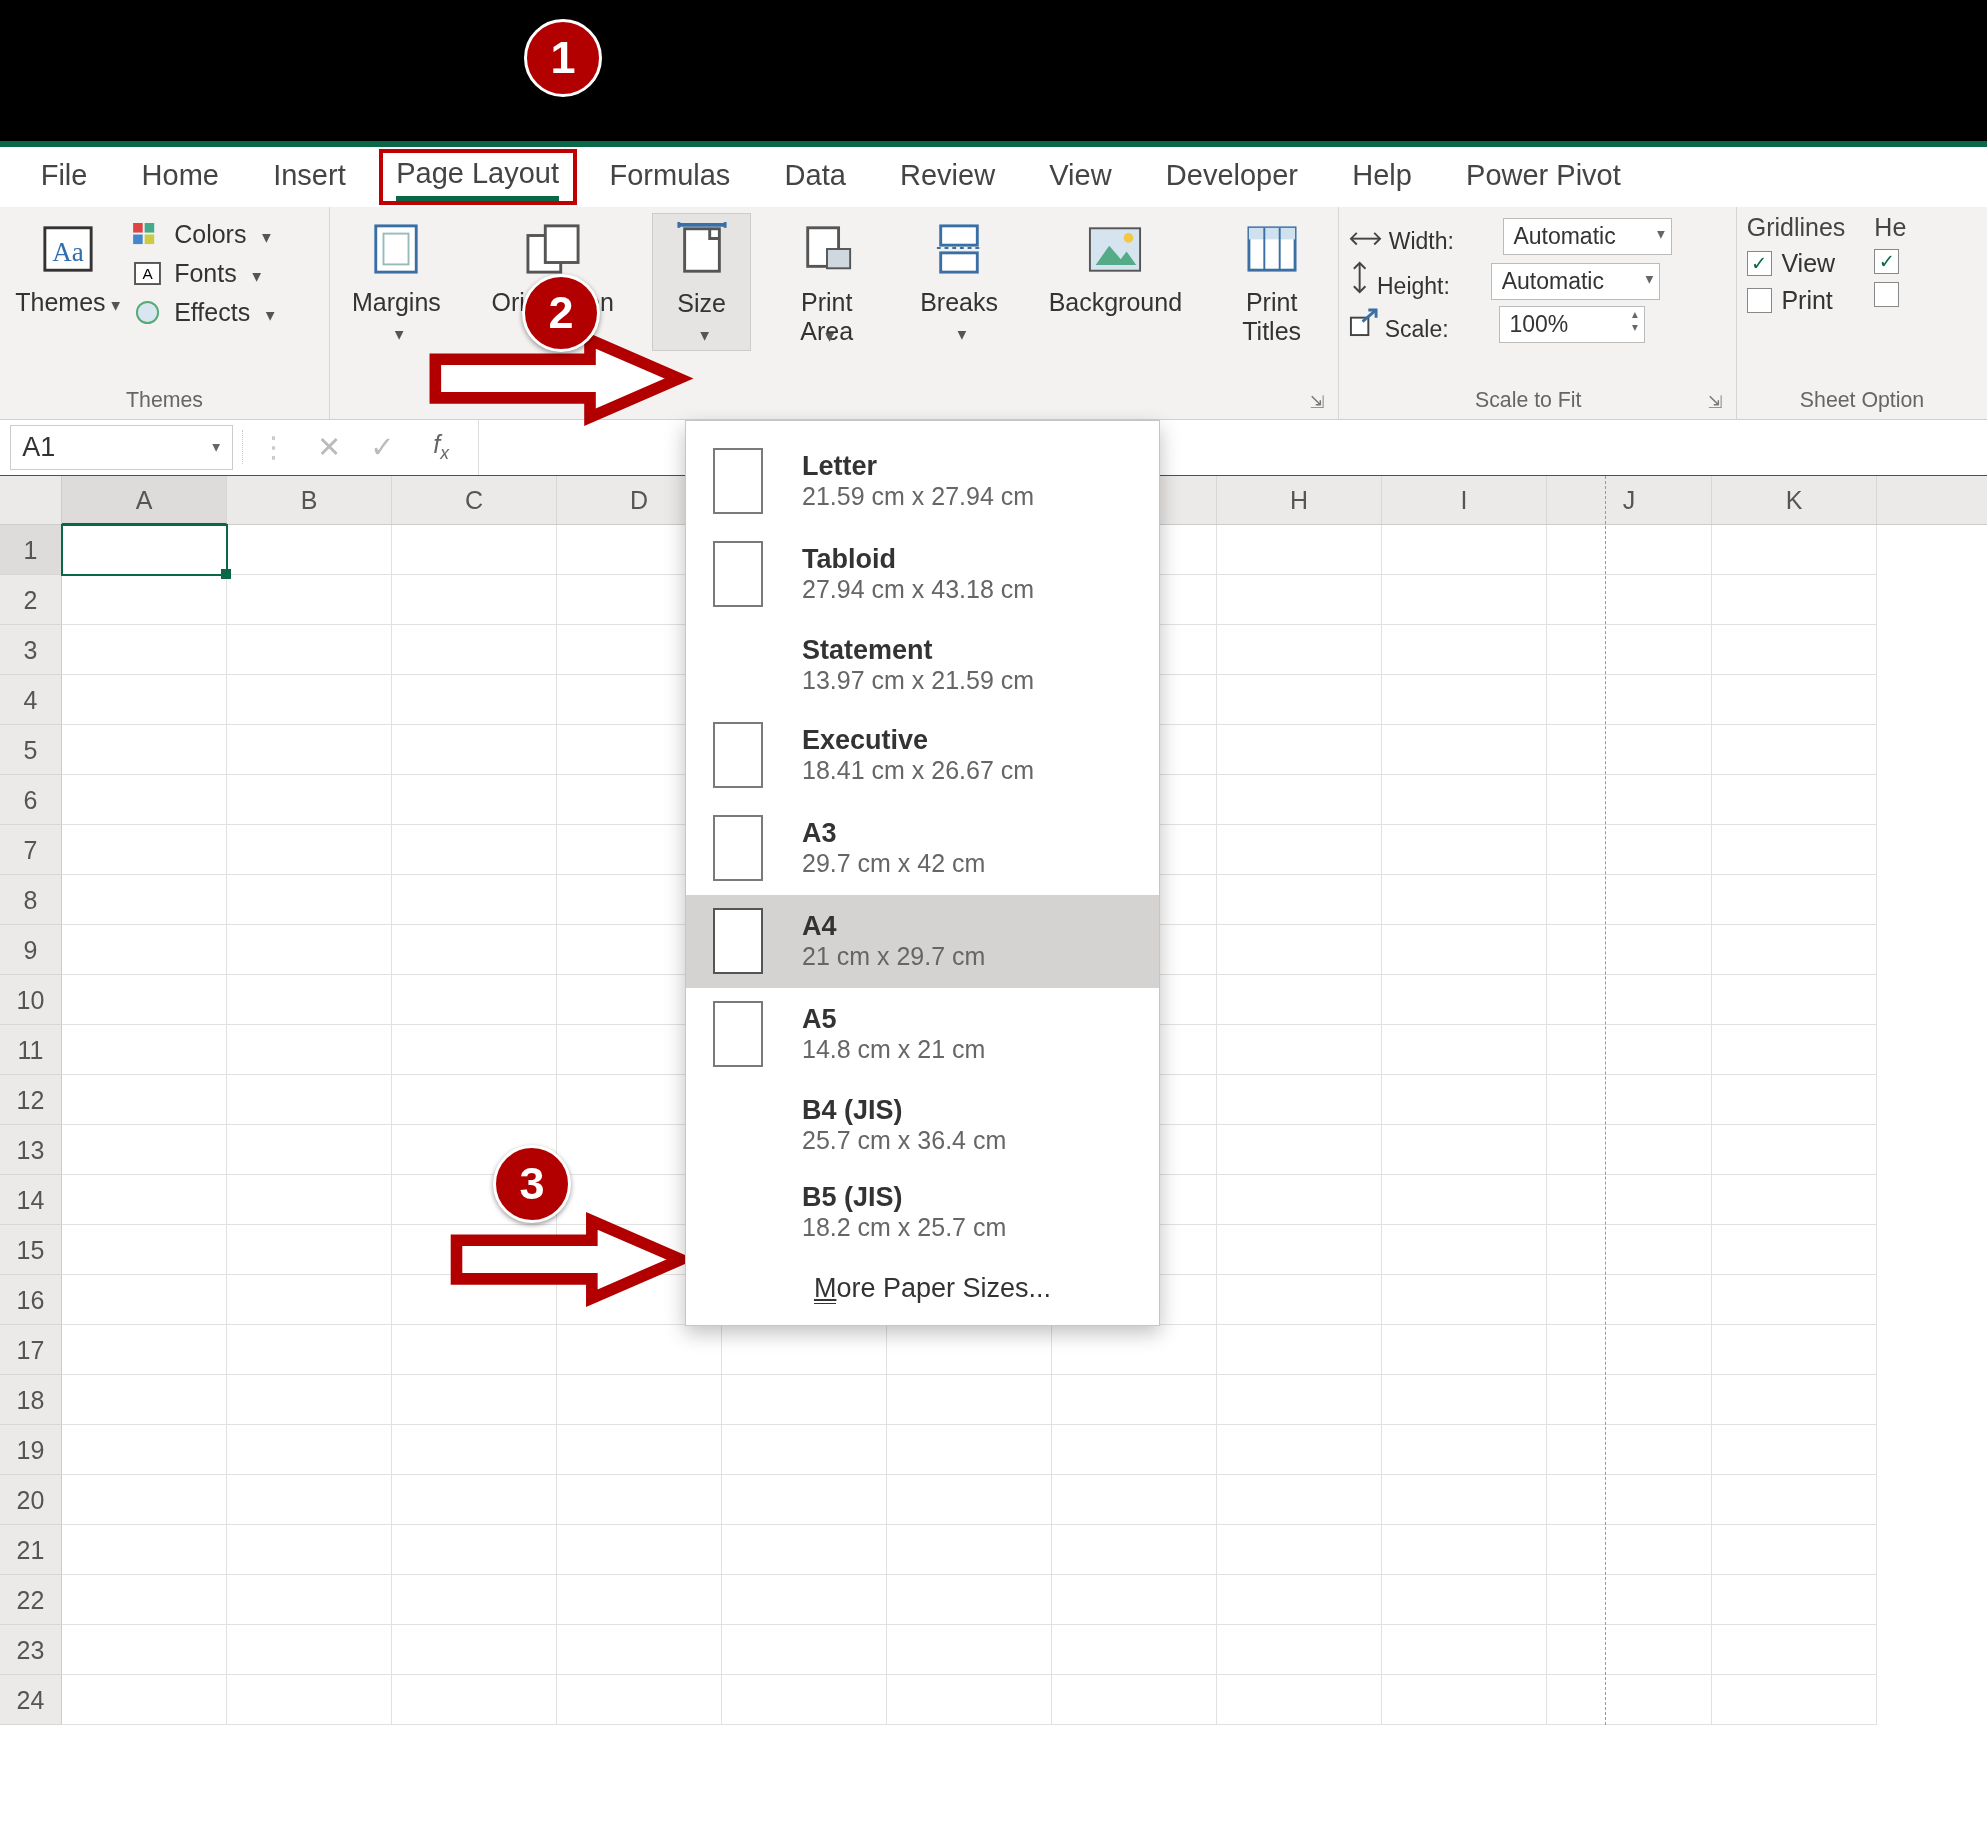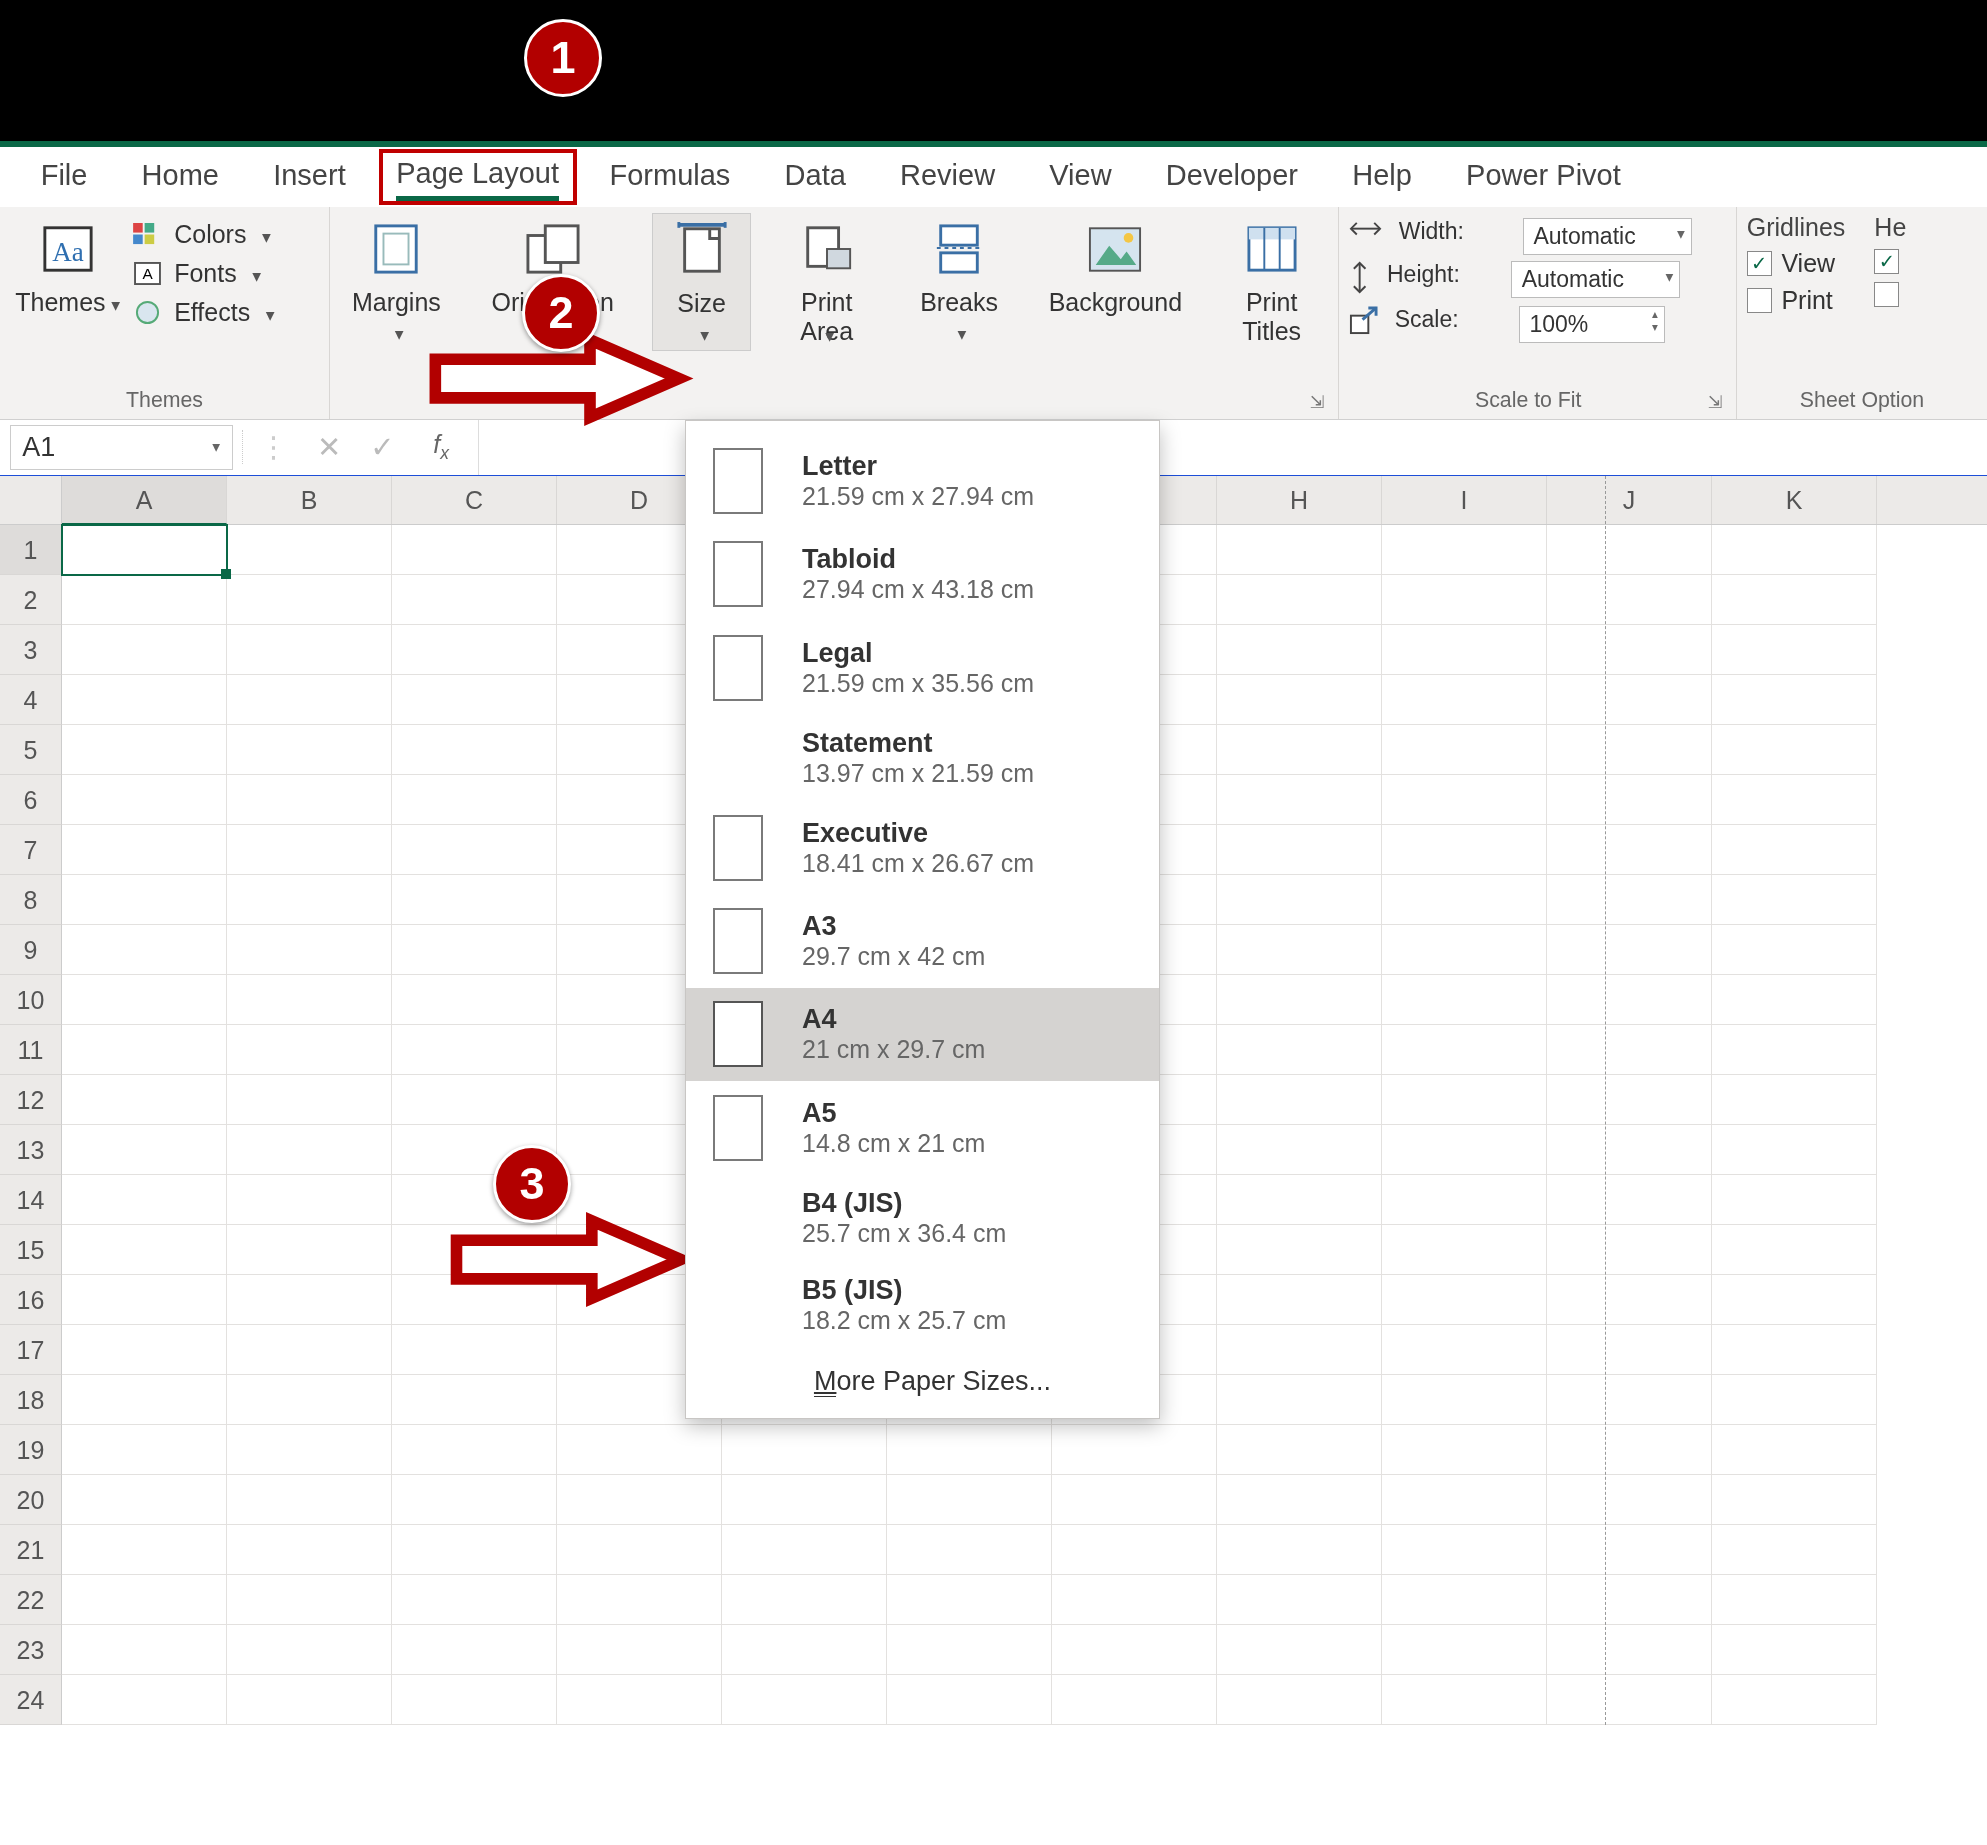--- a/index.html
+++ b/index.html
@@ -29,21 +29,21 @@
   .chev::after{content:"\25BE";font-size:17.5px;margin-left:5.8px;color:#555;}
 
   .small-stack{display:flex;flex-direction:column;gap:9.7px;padding-top:7.8px;padding-left:5.8px;font-size:25px;color:#333;}
   .small-item{display:flex;align-items:center;gap:9.7px;cursor:pointer;}
   .small-item .sicon{width:33px;height:27px;display:flex;align-items:center;justify-content:center;}
 
   .size-btn{background:#e6e4e2;border:1px solid #ccc;}
 
   
   .stf{font-size:23px;}
-  .stf-row{display:flex;align-items:flex-start;gap:17px;margin:5.8px 0;}
+  .stf-row{display:flex;align-items:flex-end;gap:7px;margin:5.8px 0;}
   .stf-row .lab{width:107px;}
   .stf-row .sel{border:1px solid #bbb;background:#fff;padding:3.9px 19.4px 3.9px 9.7px;width:169px;position:relative;}
   .stf-row .sel::after{content:"\25BE";position:absolute;right:5.8px;top:5.8px;font-size:15.5px;color:#666;}
   .stf-row .spin{border:1px solid #bbb;background:#fff;padding:3.9px 29px 3.9px 9.7px;width:146px;position:relative;}
   .stf-row .spin::after{content:"\25B4\A\25BE";white-space:pre;position:absolute;right:5.8px;top:0;font-size:11.6px;line-height:13.6px;color:#666;}
 
   .sheet-options{font-size:25px;}
   .sheet-options .hdr{font-size:25px;color:#444;margin-bottom:7.8px;}
   .chk{display:flex;align-items:center;gap:9.7px;margin:7.8px 0;}
   .chk .box{width:25px;height:25px;border:1px solid #888;background:#fff;display:flex;align-items:center;justify-content:center;font-size:19.4px;color:#0a6847;}
@@ -689,27 +689,20 @@
         </div>
       </div>
       <div class="dd-item">
         <div class="picon"></div>
         <div class="txts">
           <div class="t1">Tabloid</div>
           <div class="t2">27.94 cm x 43.18 cm</div>
         </div>
       </div>
       <div class="dd-item">
-        <div class="picon"></div>
-        <div class="txts">
-          <div class="t1">Legal</div>
-          <div class="t2">21.59 cm x 35.56 cm</div>
-        </div>
-      </div>
-      <div class="dd-item">
         <div class="noicon"></div>
         <div class="txts">
           <div class="t1">Statement</div>
           <div class="t2">13.97 cm x 21.59 cm</div>
         </div>
       </div>
       <div class="dd-item">
         <div class="picon"></div>
         <div class="txts">
           <div class="t1">Executive</div>

